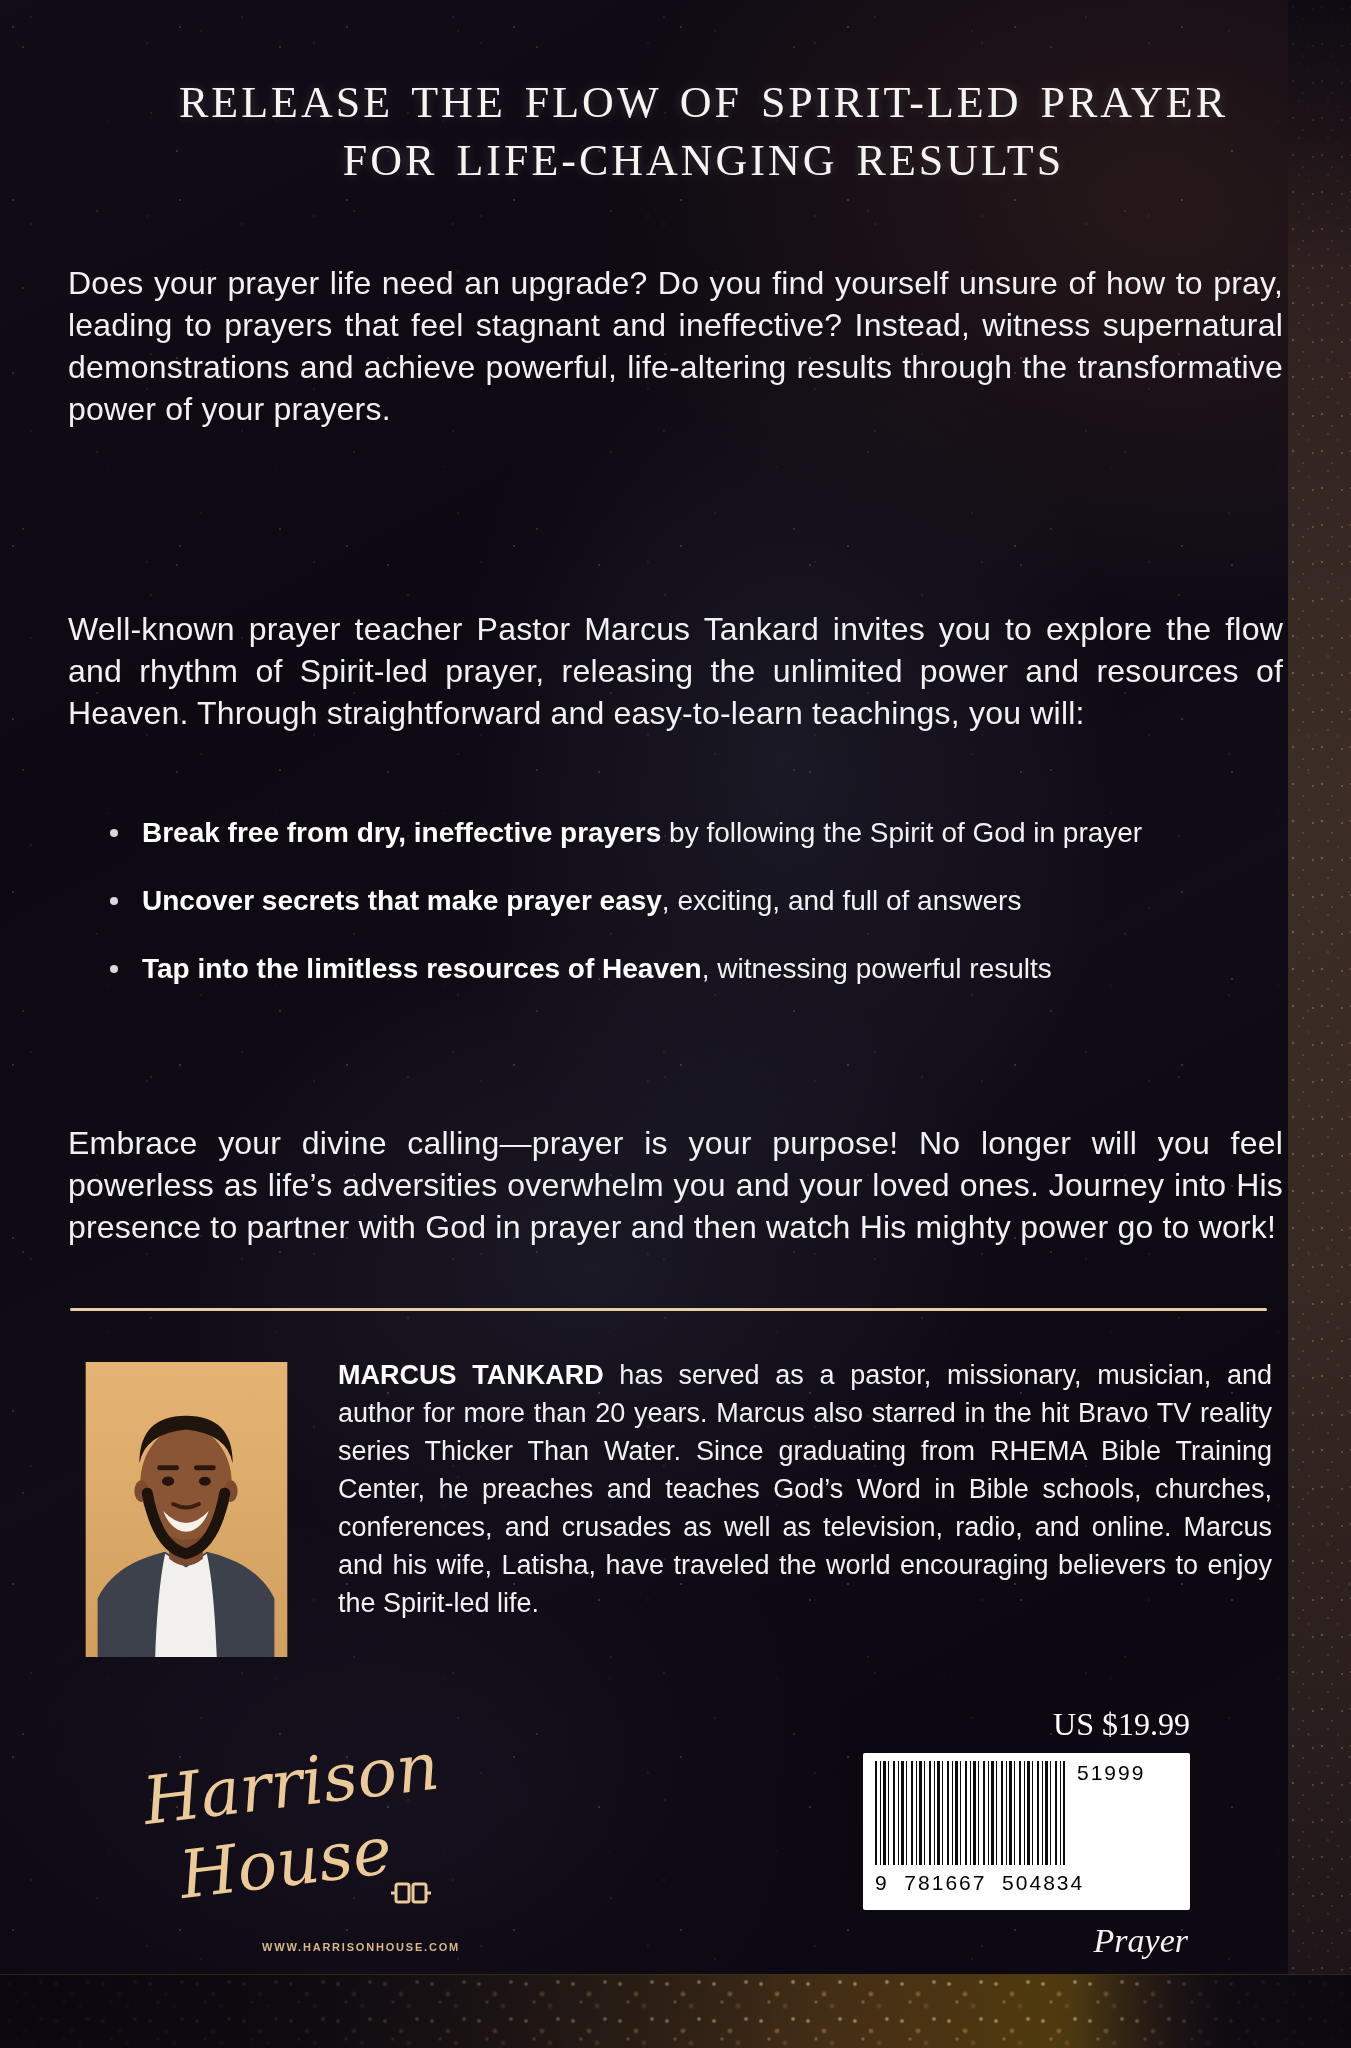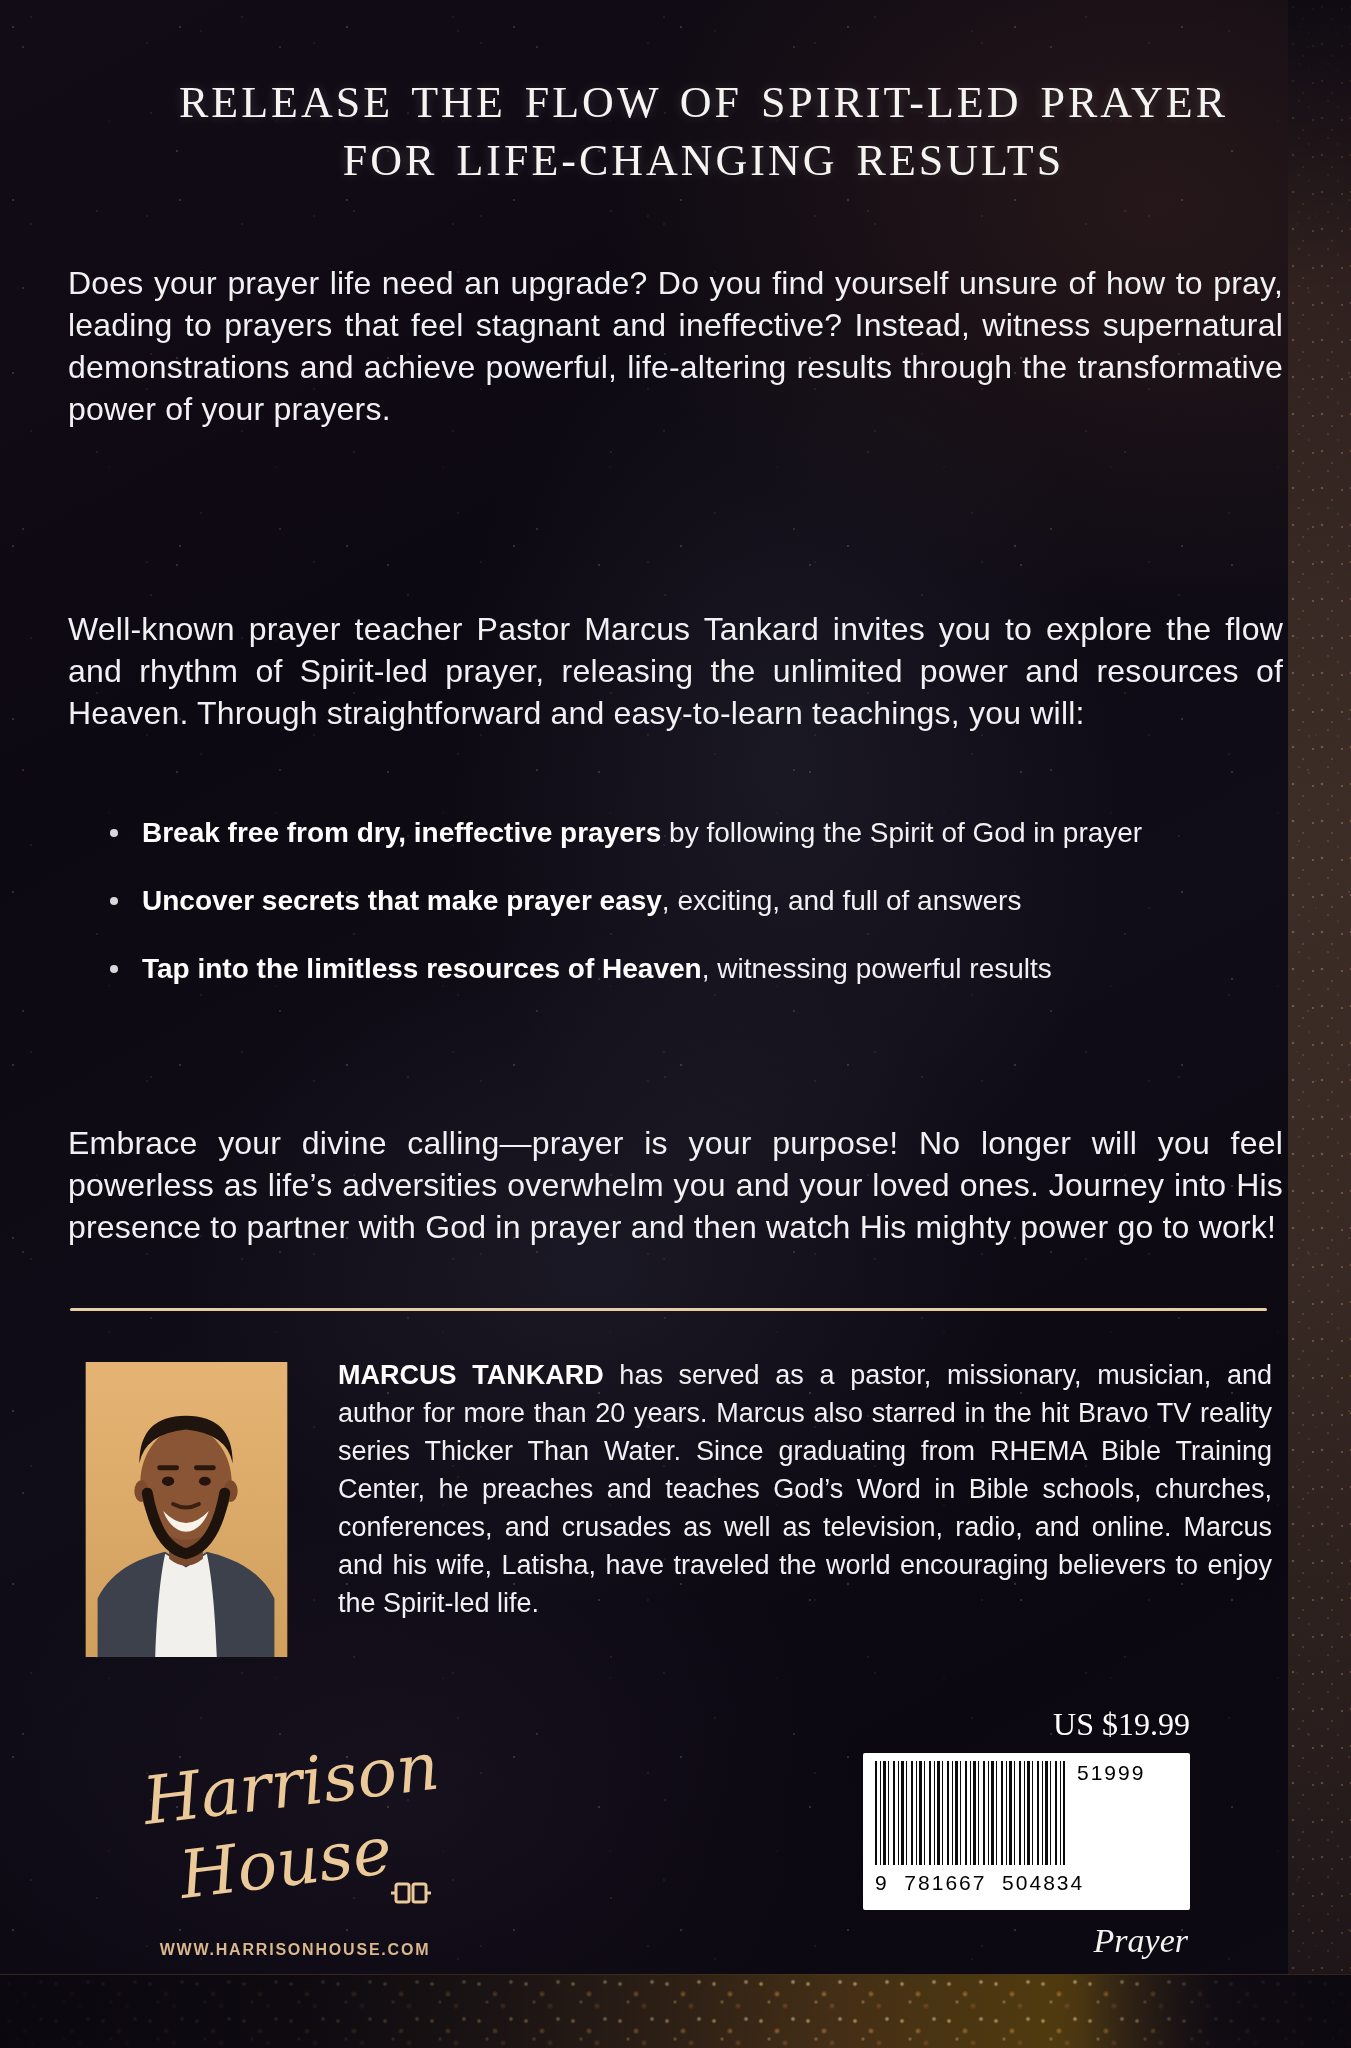--- a/index.html
+++ b/index.html
@@ -80,22 +80,22 @@
   .bullet-text b{color:#ffffff;}
   .divider{position:absolute;left:70px;top:1308px;width:1197px;height:3px;background:#e6cfa6;border-radius:2px;}
 
   .author-photo{position:absolute;left:85px;top:1362px;width:203px;height:295px;display:block;}
   .bio{position:absolute;left:338px;top:1356px;width:934px;font-size:27px;line-height:38px;
     text-align:justify;color:#f1f1f3;margin:0;}
   .bio .b{font-weight:bold;color:#fff;}
   .bio .i{}
 
   .logo-svg{position:absolute;left:130px;top:1706px;width:330px;height:228px;overflow:visible;}
-  .website{position:absolute;left:130px;top:1941px;width:330px;text-align:center;
-    font-size:16px;font-weight:bold;letter-spacing:1.8px;color:#d8b88c;}
+  .website{position:absolute;left:130px;top:1941px;width:330px;text-align:right;
+    font-size:11px;font-weight:bold;letter-spacing:1.8px;color:#d8b88c;}
 
   .price{position:absolute;left:863px;top:1706px;width:327px;text-align:right;
     font-family:"Liberation Serif",serif;font-size:32px;color:#ffffff;}
   .barcode-box{position:absolute;left:863px;top:1753px;width:327px;height:157px;background:#ffffff;
     border-radius:2px;display:flex;padding:8px 10px 6px 12px;box-sizing:border-box;}
   .bc-main{width:190px;display:flex;flex-direction:column;}
   .bc-main-bars{height:104px;
     background:repeating-linear-gradient(90deg,#0b0b0b 0 2px,#fff 2px 5px,#0b0b0b 5px 6px,#fff 6px 8px,#0b0b0b 8px 11px,#fff 11px 13px,#0b0b0b 13px 14px,#fff 14px 18px);}
   .bc-main-digits{height:30px;font-size:21px;letter-spacing:2px;color:#000;background:#fff;
     display:flex;align-items:flex-end;white-space:pre;}

